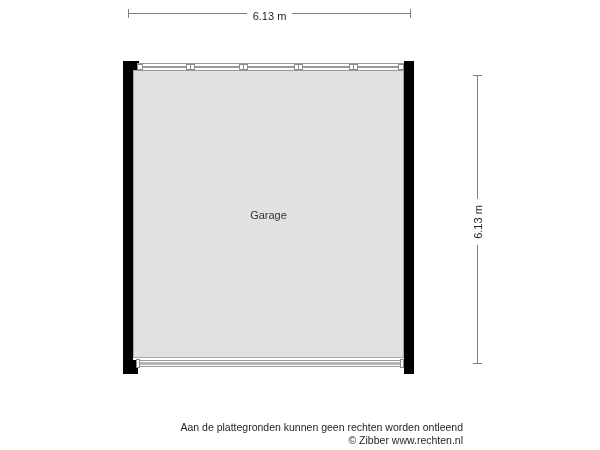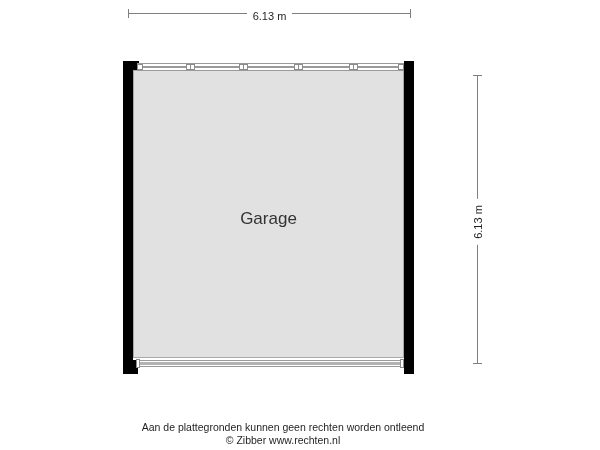--- a/index.html
+++ b/index.html
@@ -34,21 +34,21 @@
 
   
   .floor {
     position: absolute; left: 133px; top: 70px; width: 271px; height: 288px;
     background: var(--floor, #e1e1e1);
     border: 1px solid var(--floor-border, #a9a9a9);
     box-sizing: border-box;
   }
   .room-label {
     position: absolute; left: 133px; top: 209px; width: 271px;
-    text-align: center; font-size: 17px; color: #333333;
+    text-align: center; font-size: 11px; color: #333333;
   }
 
   
   .window-band {
     position: absolute; left: 137px; top: 63px; width: 267px; height: 8px;
     background: #ffffff;
     border-top: 1px solid var(--feature-line, #9a9a9a);
     border-bottom: 1px solid var(--feature-line, #9a9a9a);
     box-sizing: border-box;
   }
@@ -72,21 +72,21 @@
   .door-line { position: absolute; left: 0; width: 100%; height: 1px; background: var(--feature-line, #9a9a9a); }
   .door-slab { position: absolute; left: 0; top: 3px; width: 100%; height: 3px; background: var(--door-slab, #b3b3b3); }
   .door-cap {
     position: absolute; top: 0; width: 4px; height: 9px; box-sizing: border-box;
     background: #ffffff; border: 1px solid #8c8c8c;
   }
 
   
   .footer {
     position: absolute; left: 103px; top: 421px; width: 360px;
-    text-align: center; font-size: 10.5px; line-height: 12.5px; color: var(--text, #1f1f1f);
+    text-align: right; font-size: 10.5px; line-height: 12.5px; color: var(--text, #1f1f1f);
   }
 </style>
 </head>
 <body style="--wall: #000000; --floor: #e1e1e1; --floor-border: #a9a9a9; --feature-line: #9a9a9a; --door-slab: #b3b3b3; --dim-line: #7f7f7f; --text: #1f1f1f;">
 
 <div class="canvas">
 
   <div class="dim-line-h" style="left:128px; top:13px; width:283px;"></div>
   <div class="tick-v" style="left:128px; top:9px;"></div>
   <div class="tick-v" style="left:410px; top:9px;"></div>

